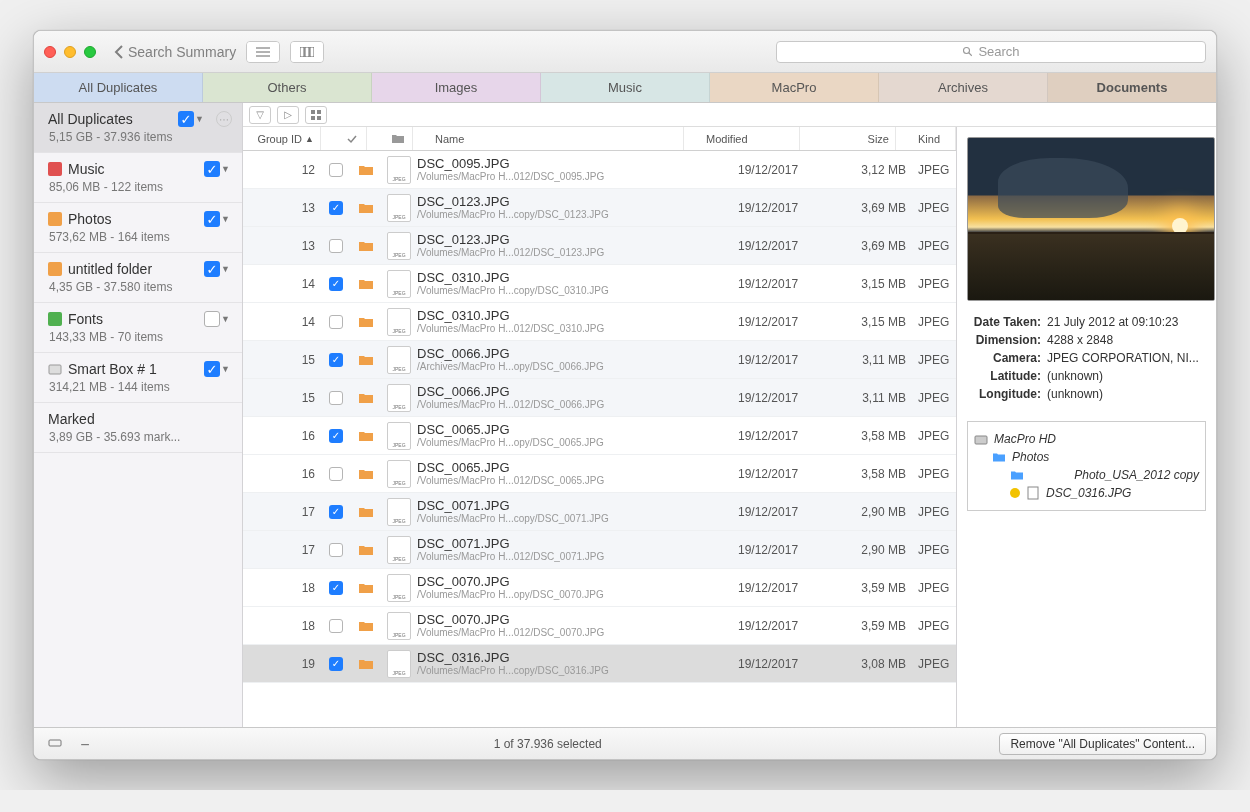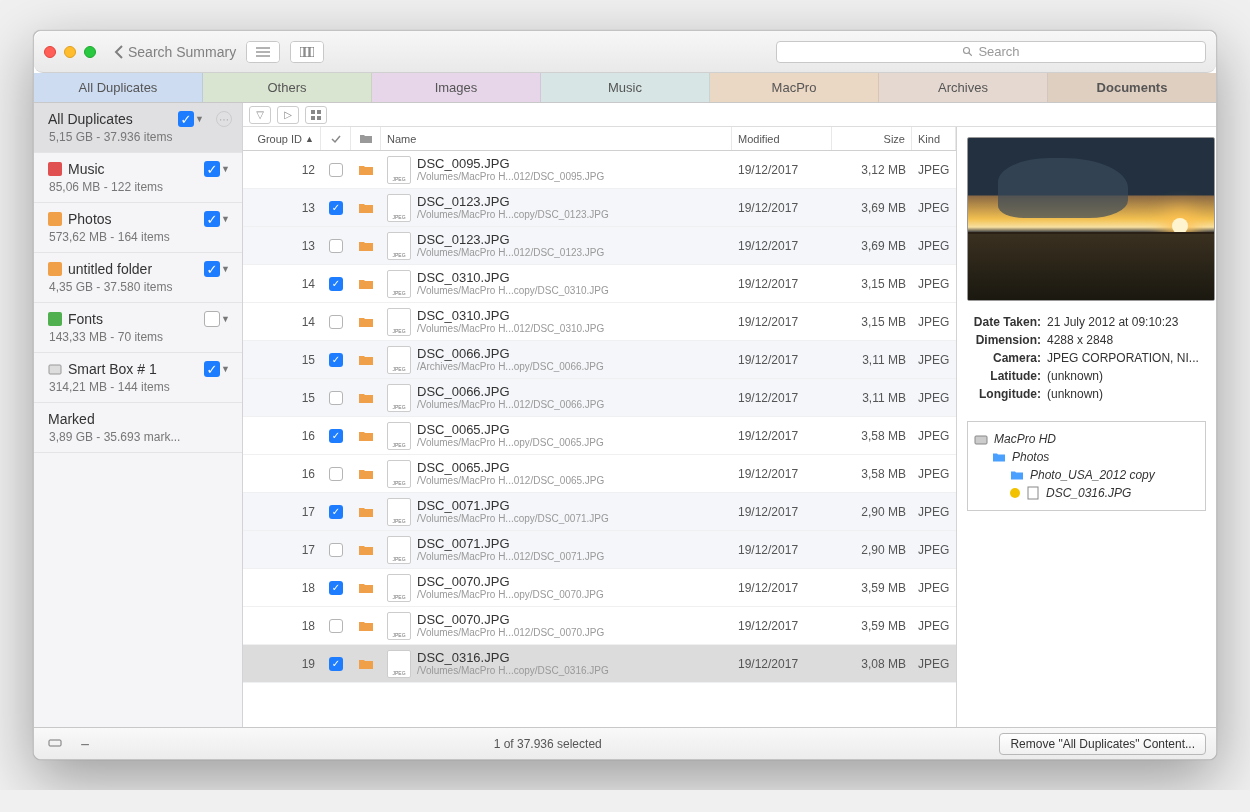--- a/index.html
+++ b/index.html
@@ -1,20 +1,20 @@
 <!DOCTYPE html>
 <html><head>
 <meta charset="utf-8">
 <style>
 * { box-sizing: border-box; margin: 0; padding: 0; }
 body { font-family: -apple-system, "Helvetica Neue", Arial, sans-serif; font-size: 13px; color: #333; background: #f0f0f0; }
 .window { width: 1184px; height: 730px; margin: 30px auto; background: #fff; border-radius: 8px; box-shadow: 0 20px 60px rgba(0,0,0,0.35), 0 0 1px rgba(0,0,0,0.3); overflow: hidden; display: flex; flex-direction: column; border: 1px solid #c3c3c3; }
 
 
-.titlebar { height: 42px; display: flex; align-items: center; padding: 0 10px; background: linear-gradient(#f7f7f7,#e9e9e9); border-bottom: 1px solid #d0d0d0; gap: 10px; border-radius: 9px; }
+.titlebar { height: 42px; display: flex; align-items: center; padding: 0 10px; background: linear-gradient(#f7f7f7,#e9e9e9); border-bottom: 1px solid #d0d0d0; gap: 10px; }
 .traffic { display: flex; gap: 8px; margin-right: 8px; }
 .traffic div { width: 12px; height: 12px; border-radius: 50%; }
 .tl-close { background: #ff5f57; border: 1px solid #e1433d; }
 .tl-min { background: #ffbd2e; border: 1px solid #dfa020; }
 .tl-max { background: #28c940; border: 1px solid #1fa82f; }
 .back-btn { color: #808080; display: flex; align-items: center; gap: 4px; cursor: pointer; border: none; background: none; font-size: 14px; }
 .back-btn svg { width: 10px; height: 14px; }
 .seg { display: flex; border: 1px solid #c8c8c8; border-radius: 4px; overflow: hidden; height: 22px; }
 .seg button { width: 32px; border: none; background: #fff; color: #666; display: flex; align-items: center; justify-content: center; }
 .search { flex: 0 0 430px; margin-left: auto; height: 22px; border: 1px solid #c8c8c8; border-radius: 4px; display: flex; align-items: center; justify-content: center; color: #999; font-size: 13px; background: #fff; }
@@ -50,21 +50,21 @@
 .side-gear { width: 16px; height:16px; border-radius:50%; border:1px solid #ccc; display:inline-flex; align-items:center; justify-content:center; color:#aaa; font-size:10px; margin-left:4px;}
 
 
 .content { flex: 1; display: flex; flex-direction: column; min-width: 0; }
 
 .mini-toolbar { height: 24px; border-bottom: 1px solid #ddd; display: flex; align-items: center; padding: 0 6px; gap: 6px; }
 .mini-toolbar button { width: 22px; height: 18px; border: 1px solid #ccc; background: #fff; border-radius: 3px; color: #888; font-size: 10px; display:flex;align-items:center;justify-content:center; }
 
 .list-area { flex: 1; display: flex; min-height: 0; }
 .table-wrap { flex: 1; overflow: hidden; display: flex; flex-direction: column; min-width: 0; }
-.thead { display: flex; height: 24px; border-bottom: 1px solid #d0d0d0; font-size: 11px; color: #555; background: #fff; }
+.thead { display: flex; height: 24px; border-bottom: 1px solid #d0d0d0; font-size: 11px; color: #555; background: #fff; gap: 16px; }
 .thead > div { display: flex; align-items: center; padding: 0 6px; border-right: 1px solid #e8e8e8; }
 .col-group { width: 78px; justify-content: flex-end; }
 .col-chk { width: 30px; justify-content: center; }
 .col-folder { width: 30px; justify-content: center; }
 .col-name { flex: 1; min-width: 0; }
 .col-mod { width: 100px; }
 .col-size { width: 80px; justify-content: flex-end; }
 .col-kind { width: 44px; }
 
 .tbody { flex: 1; overflow-y: auto; }
@@ -97,21 +97,21 @@
 .water { position:absolute; top:96px; left:0; right:0; bottom:0; background:linear-gradient(#3a3020,#1a1810); }
 .cloud { position:absolute; top:20px; left:30px; width:130px; height:60px; background:#3a4a5a; border-radius:40% 50% 30% 20%; opacity:0.7; }
 .meta { margin-top: 14px; font-size: 12px; }
 .meta-row { display: flex; margin-bottom: 4px; }
 .meta-label { width: 80px; text-align: right; font-weight: bold; color: #333; padding-right: 6px; }
 .meta-val { flex:1; color:#333; white-space:nowrap; overflow:hidden; text-overflow:ellipsis; }
 .path-tree { margin-top: 20px; border: 1px solid #ccc; background:#fff; padding: 8px 6px; font-size: 12px; }
 .pt-row { display: flex; align-items: center; gap: 6px; padding: 2px 0; font-style: italic; }
 .pt-row svg, .pt-row .ficon { width: 14px; height: 14px; }
 .indent1 { padding-left: 18px; }
-.indent2 { padding-left: 36px; }
+.indent2 { padding-left: 36px; justify-content: space-between; }
 .indent3 { padding-left: 36px; }
 
 
 .statusbar { height: 32px; border-top: 1px solid #c8c8c8; background: linear-gradient(#f9f9f9,#ececec); display: flex; align-items: center; padding: 0 10px; font-size: 12px; color: #555; }
 .statusbar .icons { display:flex; gap:8px; }
 .statusbar .icons button { width:22px; height:16px; border:none; background:none; color:#777; }
 .statusbar .center { flex:1; text-align:center; }
 .statusbar .action-btn { border:1px solid #b8b8b8; background:linear-gradient(#fff,#f0f0f0); border-radius:4px; padding:3px 10px; font-size:12px; color:#333; }
 </style>
 </head>

